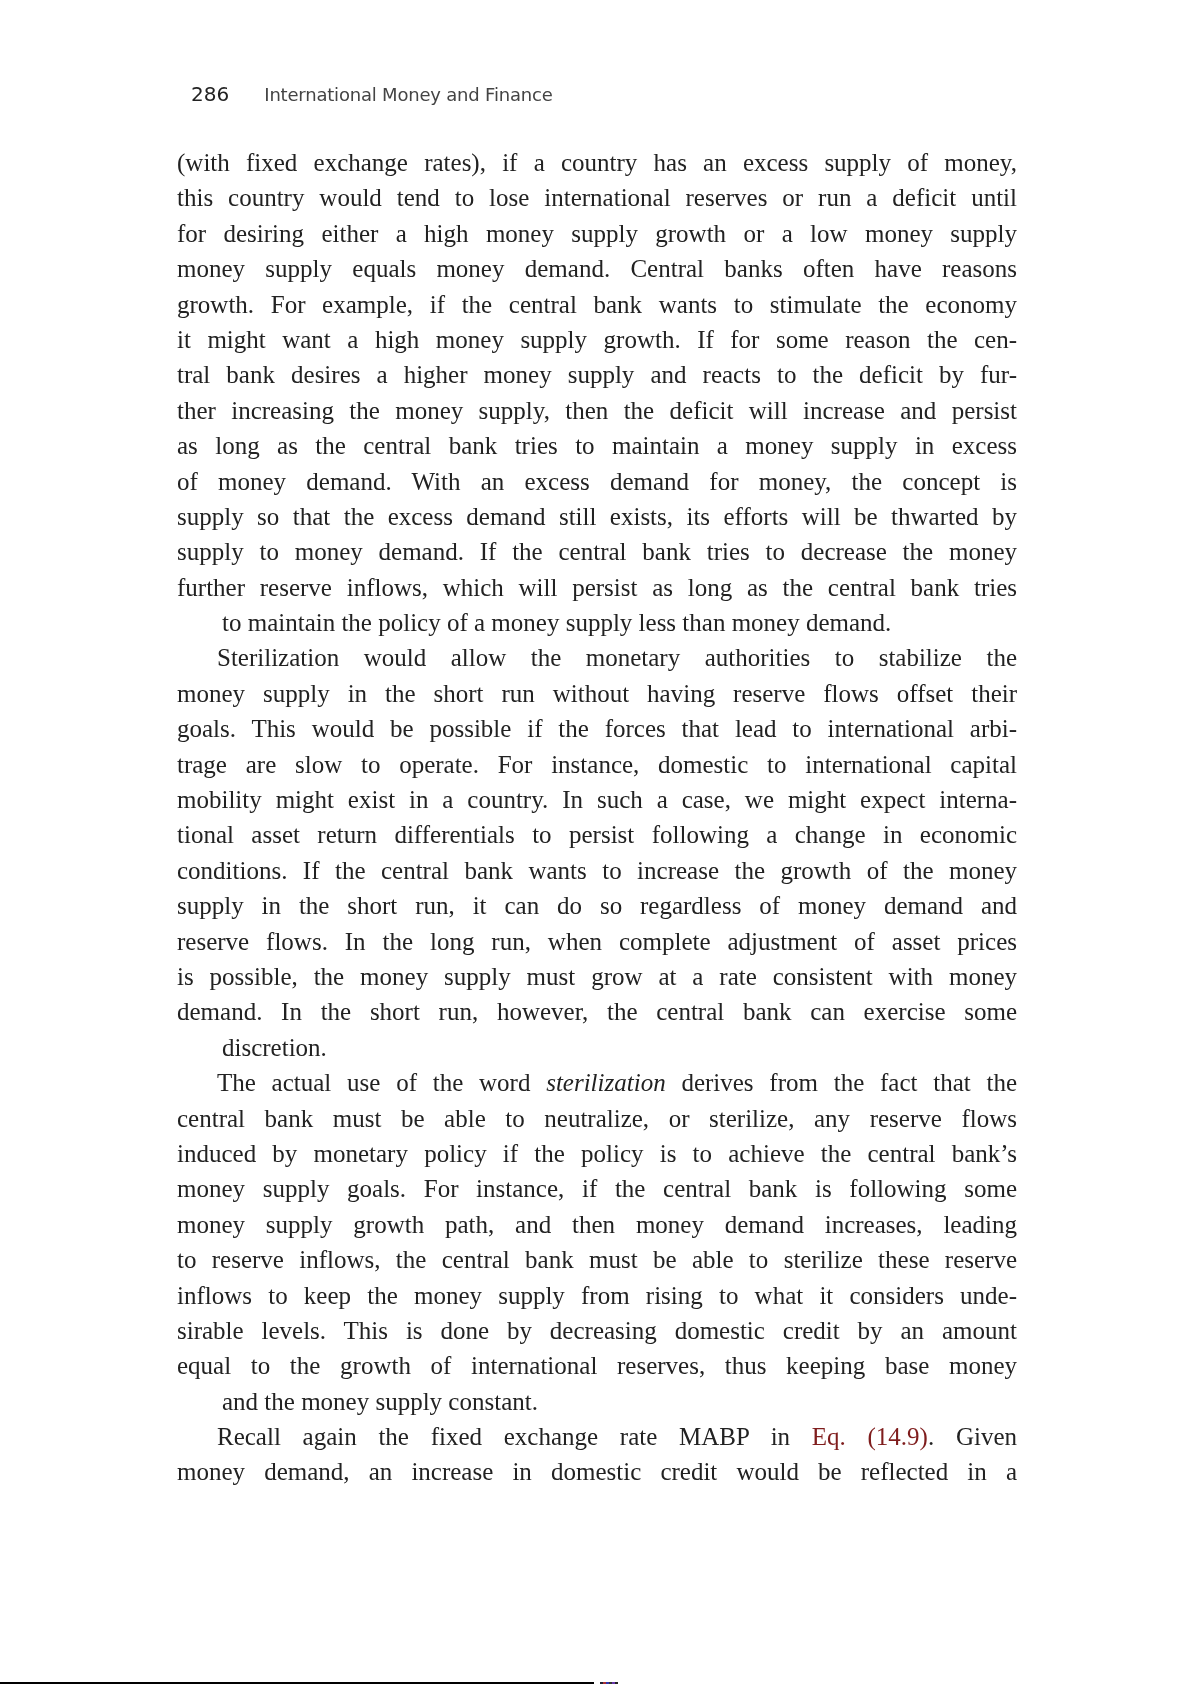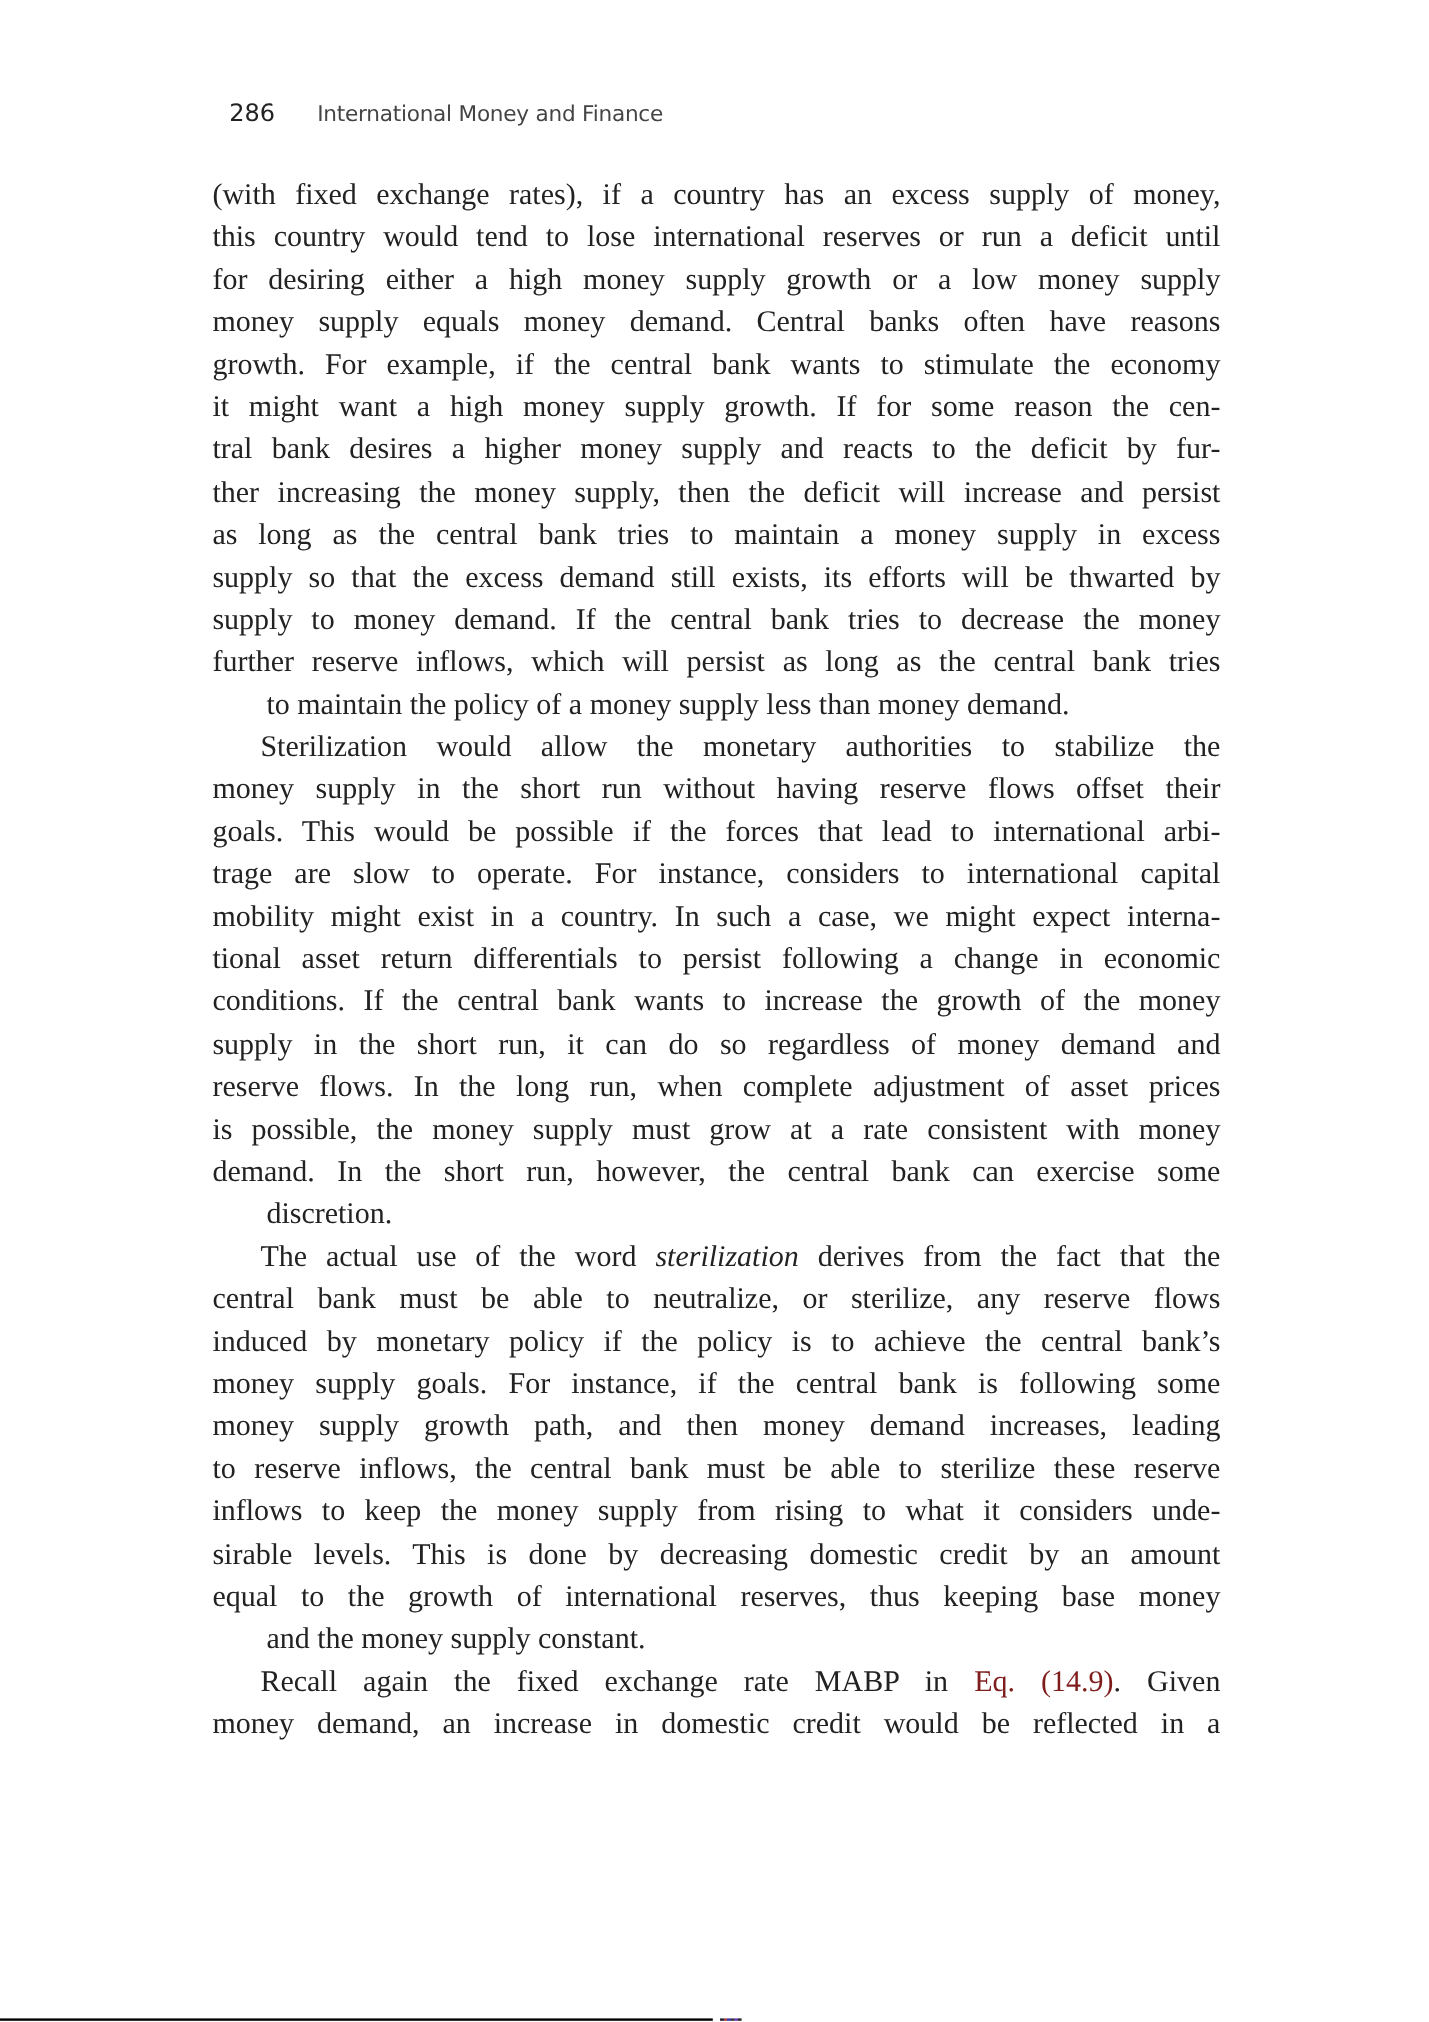--- a/index.html
+++ b/index.html
@@ -28,29 +28,30 @@
   <div class="body-text">
     <span class="line">(with fixed exchange rates), if a country has an excess supply of money,</span>
     <span class="line">this country would tend to lose international reserves or run a deficit until</span>
     <span class="line">for desiring either a high money supply growth or a low money supply</span>
     <span class="line">money supply equals money demand. Central banks often have reasons</span>
     <span class="line">growth. For example, if the central bank wants to stimulate the economy</span>
     <span class="line">it might want a high money supply growth. If for some reason the cen-</span>
     <span class="line">tral bank desires a higher money supply and reacts to the deficit by fur-</span>
     <span class="line">ther increasing the money supply, then the deficit will increase and persist</span>
     <span class="line">as long as the central bank tries to maintain a money supply in excess</span>
+    <span class="line">of money demand. With an excess demand for money, the concept is</span>
     <span class="line">supply so that the excess demand still exists, its efforts will be thwarted by</span>
     <span class="line">supply to money demand. If the central bank tries to decrease the money</span>
     <span class="line">further reserve inflows, which will persist as long as the central bank tries</span>
     <span class="line last">to maintain the policy of a money supply less than money demand.</span>
 
     <span class="line indent">Sterilization would allow the monetary authorities to stabilize the</span>
     <span class="line">money supply in the short run without having reserve flows offset their</span>
     <span class="line">goals. This would be possible if the forces that lead to international arbi-</span>
-    <span class="line">trage are slow to operate. For instance, considers to international capital</span>
+    <span class="line">trage are slow to operate. For instance, domestic to international capital</span>
     <span class="line">mobility might exist in a country. In such a case, we might expect interna-</span>
     <span class="line">tional asset return differentials to persist following a change in economic</span>
     <span class="line">conditions. If the central bank wants to increase the growth of the money</span>
     <span class="line">supply in the short run, it can do so regardless of money demand and</span>
     <span class="line">reserve flows. In the long run, when complete adjustment of asset prices</span>
     <span class="line">is possible, the money supply must grow at a rate consistent with money</span>
     <span class="line">demand. In the short run, however, the central bank can exercise some</span>
     <span class="line last">discretion.</span>
 
     <span class="line indent"><span>The actual use of the word </span><em>sterilization</em><span> derives from the fact that the</span></span>

